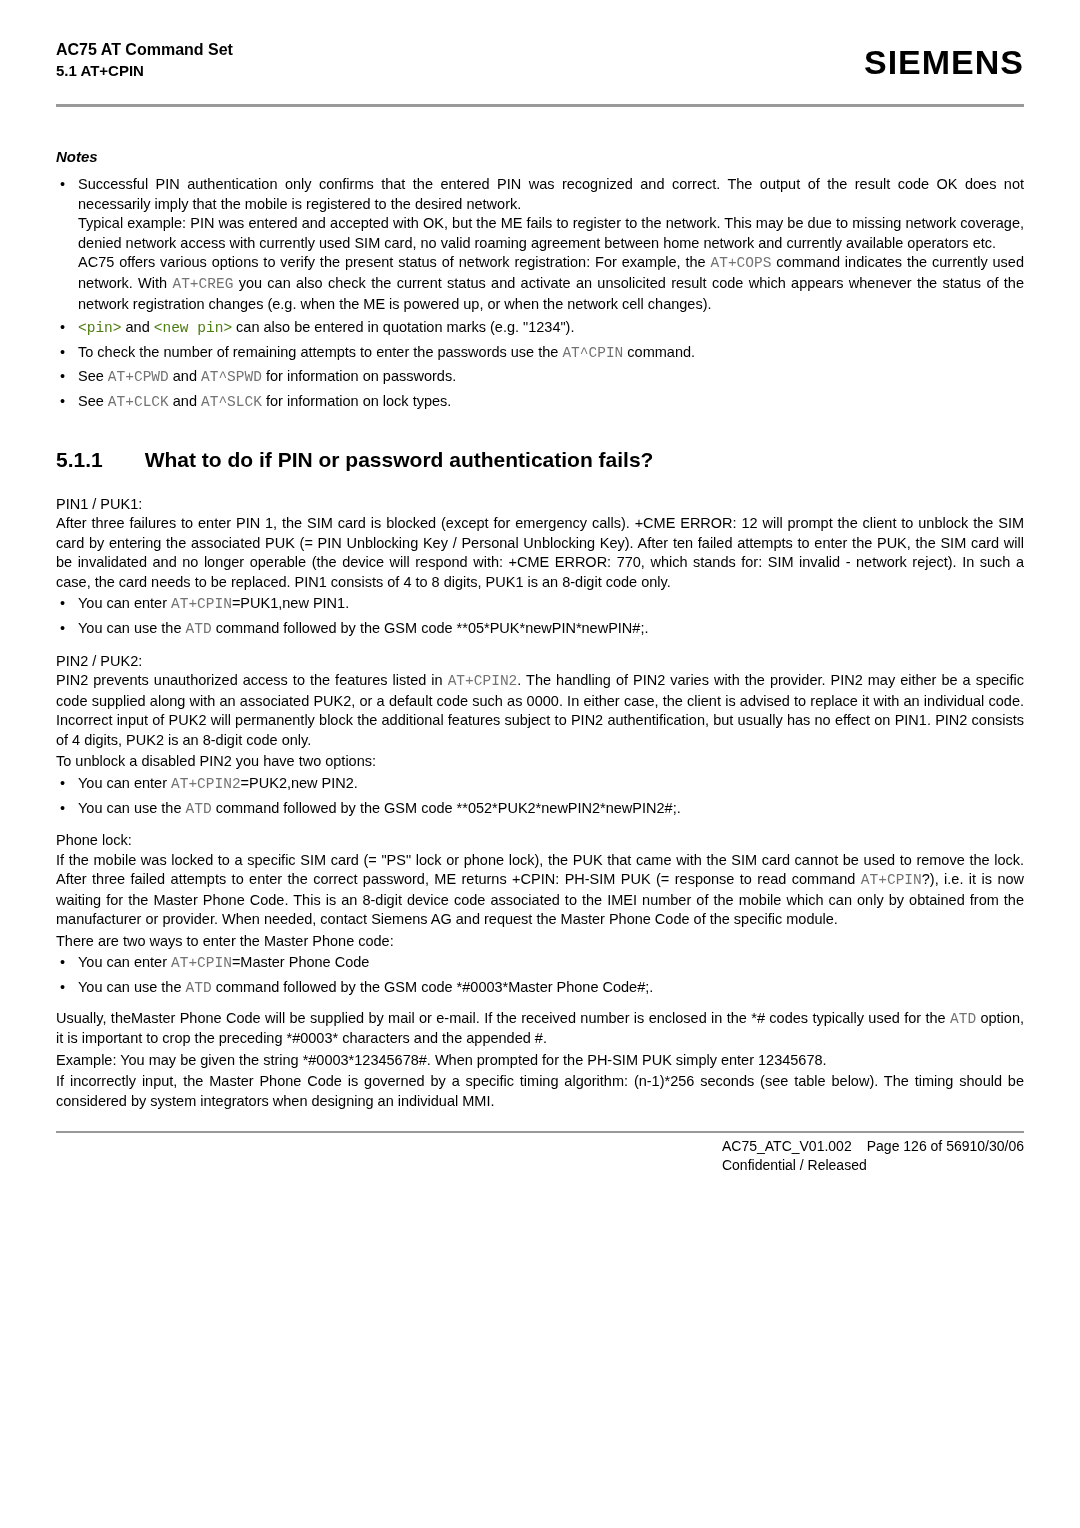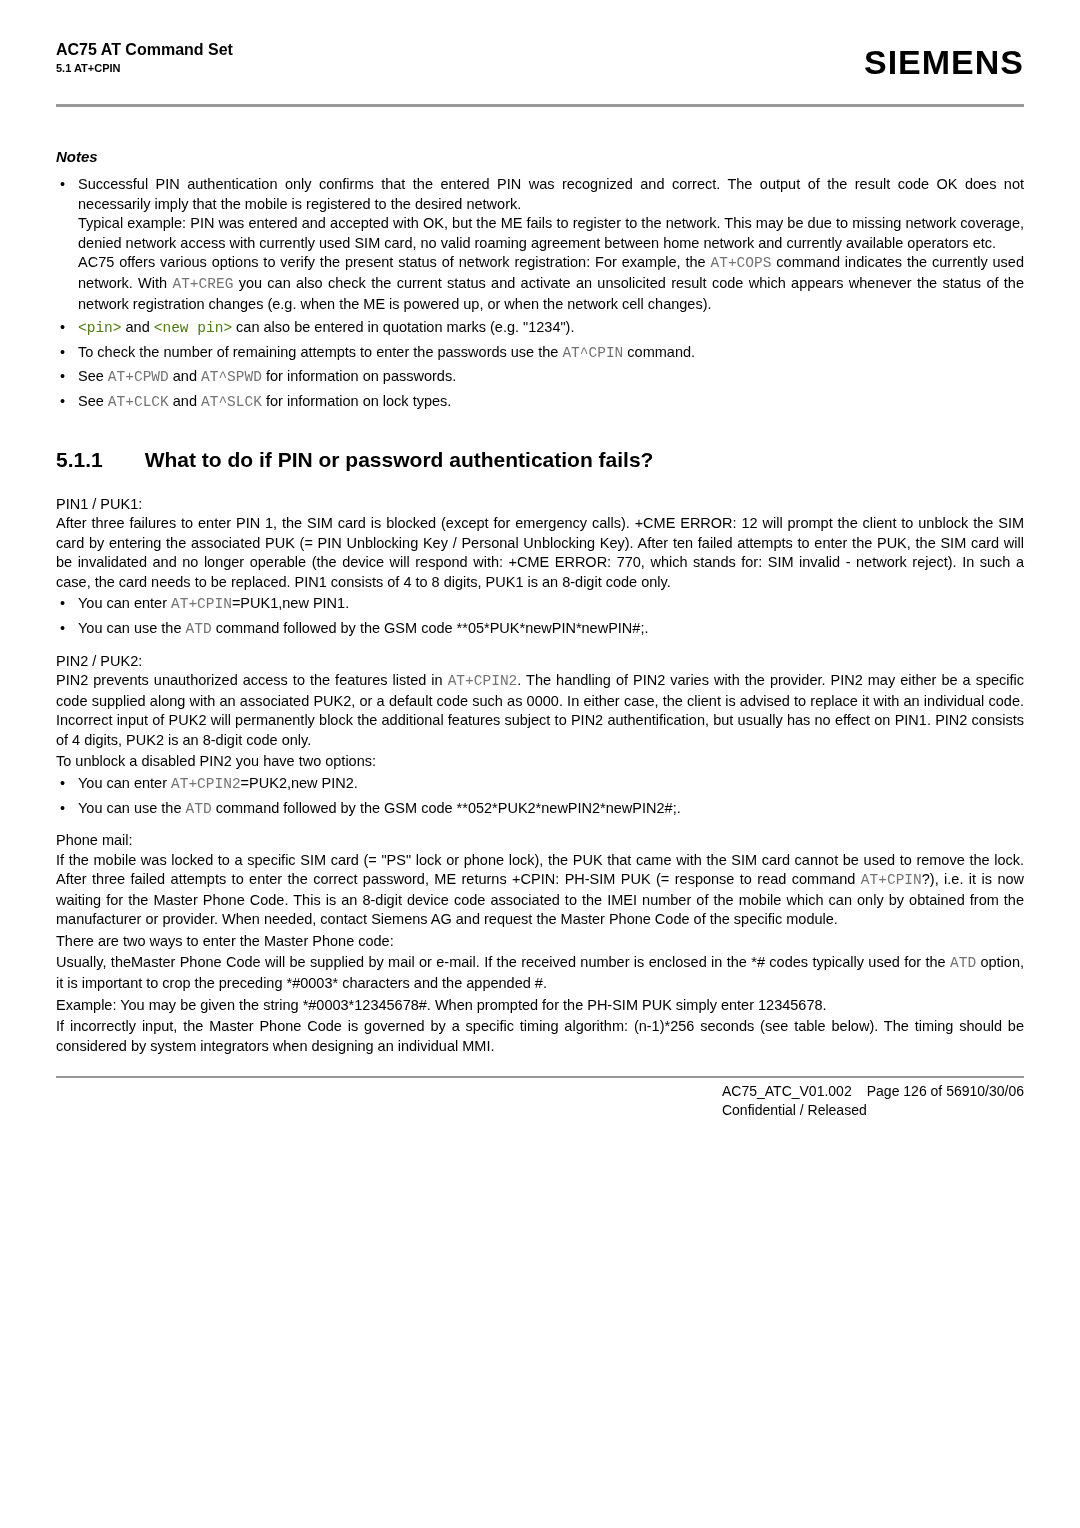--- a/index.html
+++ b/index.html
@@ -20,21 +20,21 @@
     justify-content: space-between;
     align-items: flex-start;
     margin-bottom: 18px;
   }
   .header-left {
     font-weight: bold;
     font-size: 16px;
     line-height: 1.3;
   }
   .header-left .sub {
-    font-size: 11px;
+    font-size: 15px;
   }
   .siemens-logo {
     font-family: Arial, sans-serif;
     font-weight: bold;
     font-size: 34px;
     letter-spacing: 1px;
     color: #000;
   }
   .hr-top {
     border: none;
@@ -146,23 +146,27 @@
   </ul>
 
   <div class="para block-label">PIN2 / PUK2:</div>
   <div class="para just"><span>PIN2 prevents unauthorized access to the features listed in </span><span class="link">AT+CPIN2</span><span>. The handling of PIN2 varies with the provider. PIN2 may either be a specific code supplied along with an associated PUK2, or a default code such as 0000. In either case, the client is advised to replace it with an individual code. Incorrect input of PUK2 will permanently block the additional features subject to PIN2 authentification, but usually has no effect on PIN1. PIN2 consists of 4 digits, PUK2 is an 8-digit code only.</span></div>
   <div class="para">To unblock a disabled PIN2 you have two options:</div>
   <ul class="bullets">
     <li><span>You can enter </span><span class="link">AT+CPIN2</span><span>=PUK2,new PIN2.</span></li>
     <li><span>You can use the </span><span class="link">ATD</span><span> command followed by the GSM code **052*PUK2*newPIN2*newPIN2#;.</span></li>
   </ul>
 
-  <div class="para block-label">Phone mail:</div>
+  <div class="para block-label">Phone lock:</div>
   <div class="para just"><span>If the mobile was locked to a specific SIM card (= "PS" lock or phone lock), the PUK that came with the SIM card cannot be used to remove the lock. After three failed attempts to enter the correct password, ME returns +CPIN: PH-SIM PUK (= response to read command </span><span class="link">AT+CPIN</span><span>?), i.e. it is now waiting for the Master Phone Code. This is an 8-digit device code associated to the IMEI number of the mobile which can only by obtained from the manufacturer or provider. When needed, contact Siemens AG and request the Master Phone Code of the specific module.</span></div>
   <div class="para">There are two ways to enter the Master Phone code:</div>
+  <ul class="bullets">
+    <li><span>You can enter </span><span class="link">AT+CPIN</span><span>=Master Phone Code</span></li>
+    <li><span>You can use the </span><span class="link">ATD</span><span> command followed by the GSM code *#0003*Master Phone Code#;.</span></li>
+  </ul>
 
   <div class="para just"><span>Usually, theMaster Phone Code will be supplied by mail or e-mail. If the received number is enclosed in the *# codes typically used for the </span><span class="link">ATD</span><span> option, it is important to crop the preceding *#0003* characters and the appended #.</span></div>
   <div class="para just">Example: You may be given the string *#0003*12345678#. When prompted for the PH-SIM PUK simply enter 12345678.</div>
   <div class="para just">If incorrectly input, the Master Phone Code is governed by a specific timing algorithm: (n-1)*256 seconds (see table below). The timing should be considered by system integrators when designing an individual MMI.</div>
 
   <hr class="footer-hr">
   <div class="footer-row">
     <div>
       <div>AC75_ATC_V01.002</div>
       <div>Confidential / Released</div>

